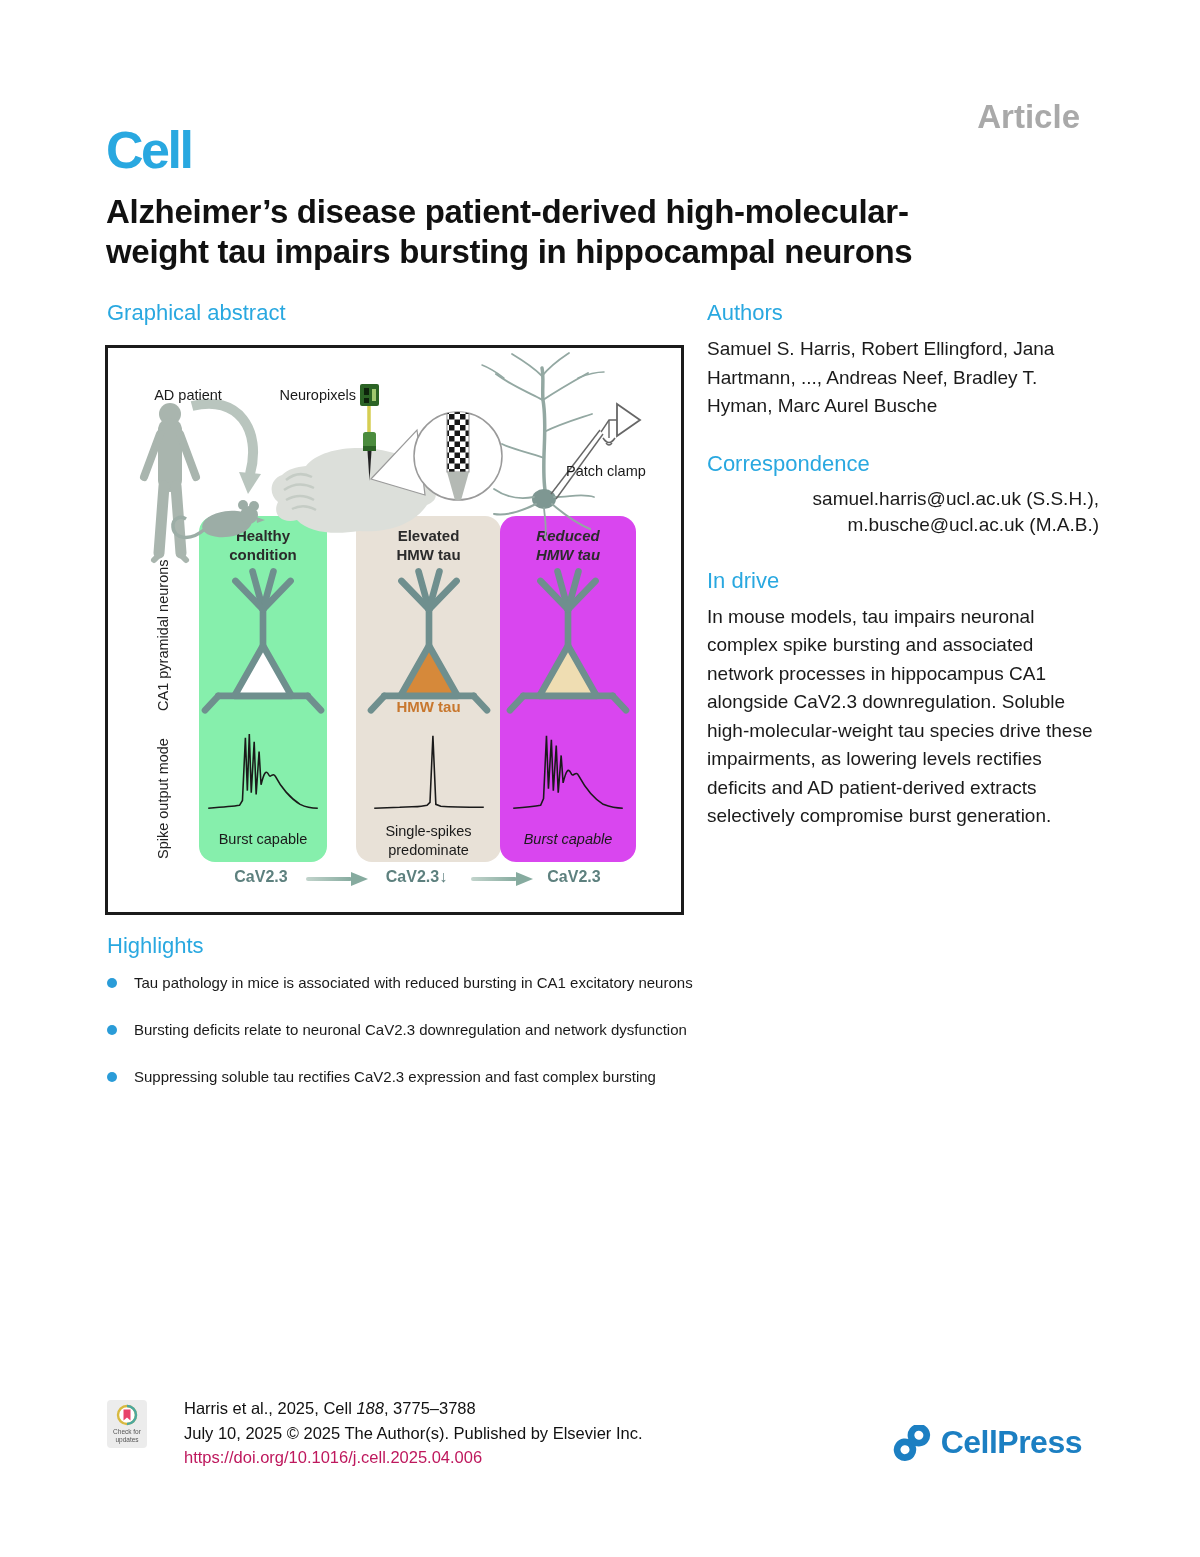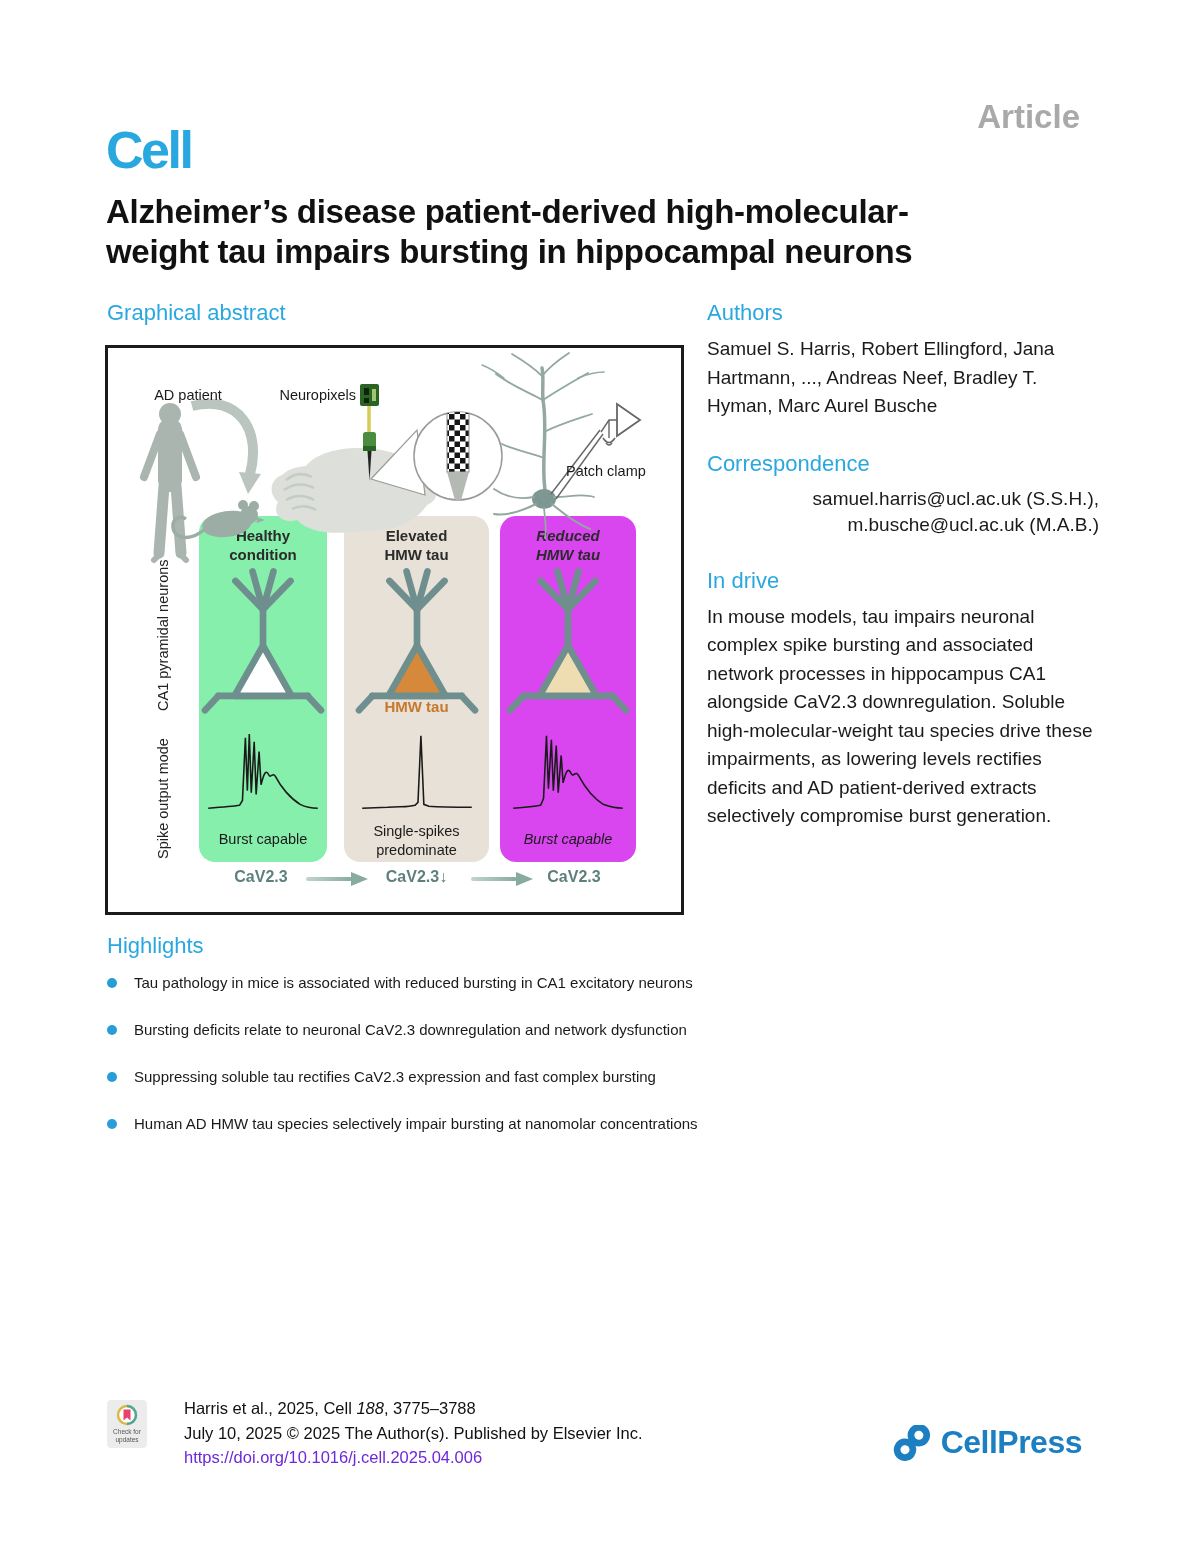--- a/index.html
+++ b/index.html
@@ -15,21 +15,21 @@
 
   
   .sec-head{position:absolute;font-size:22px;color:#29a8e0;font-weight:normal;}
 
   
   .ga-box{position:absolute;left:105px;top:345px;width:579px;height:570px;border:3px solid #1b1b1b;
           box-sizing:border-box;background:#fff;}
   .ga-illus{position:absolute;left:0;top:0;z-index:5;}
   .panel{position:absolute;top:168px;height:346px;border-radius:16px;z-index:1;}
   .p1{left:91px;width:128px;background:#86efac;}
-  .p2{left:236px;width:145px;background:#e8e1d7;}
+  .p2{left:248px;width:145px;background:#e8e1d7;}
   .p3{left:392px;width:136px;background:#d946ef;font-style:italic;}
   .panel-title{position:absolute;top:10px;left:0;right:0;text-align:center;font-weight:bold;
                font-size:15px;line-height:19px;color:#2b2b2b;}
   .neuron-svg{position:absolute;top:44px;left:50%;transform:translateX(-50%);}
   .hmw{position:absolute;top:182px;left:0;right:0;text-align:center;color:#c8772e;
        font-weight:bold;font-size:15px;}
   .trace-svg{position:absolute;top:214px;left:50%;transform:translateX(-50%);}
   .caption{position:absolute;top:306px;left:4px;right:4px;text-align:center;font-size:14.5px;
            line-height:19px;color:#1a1a1a;}
   .caption.single{top:314px;}
@@ -53,21 +53,21 @@
   .rc-body{font-size:19px;line-height:28.5px;color:#1a1a1a;margin:0;}
   .rc-gap{height:30px;}
   .email-line{display:block;color:#1a1a1a;text-decoration:none;}
 
   
   .upd-badge{position:absolute;left:107px;top:1400px;width:40px;height:48px;background:#ececec;
              border-radius:4px;display:flex;flex-direction:column;align-items:center;padding-top:4px;
              box-sizing:border-box;cursor:pointer;}
   .upd-text{font-size:6.5px;line-height:7.5px;color:#555;text-align:center;margin-top:2px;}
   .cite-block{position:absolute;left:184px;top:1396px;font-size:16.5px;line-height:24.5px;color:#111;}
-  .doi-link{color:#6d28d9;text-decoration:none;margin-top:8px;}
+  .doi-link{color:#be185d;text-decoration:none;margin-top:8px;}
   .cellpress{position:absolute;right:118px;top:1424px;display:flex;align-items:center;gap:8px;cursor:pointer;}
   .cellpress-word{font-size:32px;font-weight:bold;color:#1c7fc2;letter-spacing:-0.5px;}
   .it{font-style:italic;}
 </style>
 </head>
 <body>
 
 <div class="page">
 
   <div class="article-type">Article</div>
@@ -283,24 +283,20 @@
       <span class="hl-text">Tau pathology in mice is associated with reduced bursting in CA1 excitatory neurons</span>
     </div>
     <div class="hl-item">
       <span class="hl-dot"></span>
       <span class="hl-text">Bursting deficits relate to neuronal CaV2.3 downregulation and network dysfunction</span>
     </div>
     <div class="hl-item">
       <span class="hl-dot"></span>
       <span class="hl-text">Suppressing soluble tau rectifies CaV2.3 expression and fast complex bursting</span>
     </div>
-    <div class="hl-item">
-      <span class="hl-dot"></span>
-      <span class="hl-text">Human AD HMW tau species selectively impair bursting at nanomolar concentrations</span>
-    </div>
   </div>
 
   <div class="right-col">
     <h2 class="rc-head">Authors</h2>
     <p class="rc-body">Samuel S. Harris, Robert Ellingford, Jana Hartmann, ..., Andreas Neef, Bradley T. Hyman, Marc Aurel Busche</p>
     <div class="rc-gap"></div>
     <h2 class="rc-head">Correspondence</h2>
     <p class="rc-body" style="line-height:26px;text-align:right;">
       <a class="email-line" href="#">samuel.harris@ucl.ac.uk (S.S.H.),</a>
       <a class="email-line" href="#">m.busche@ucl.ac.uk (M.A.B.)</a>

